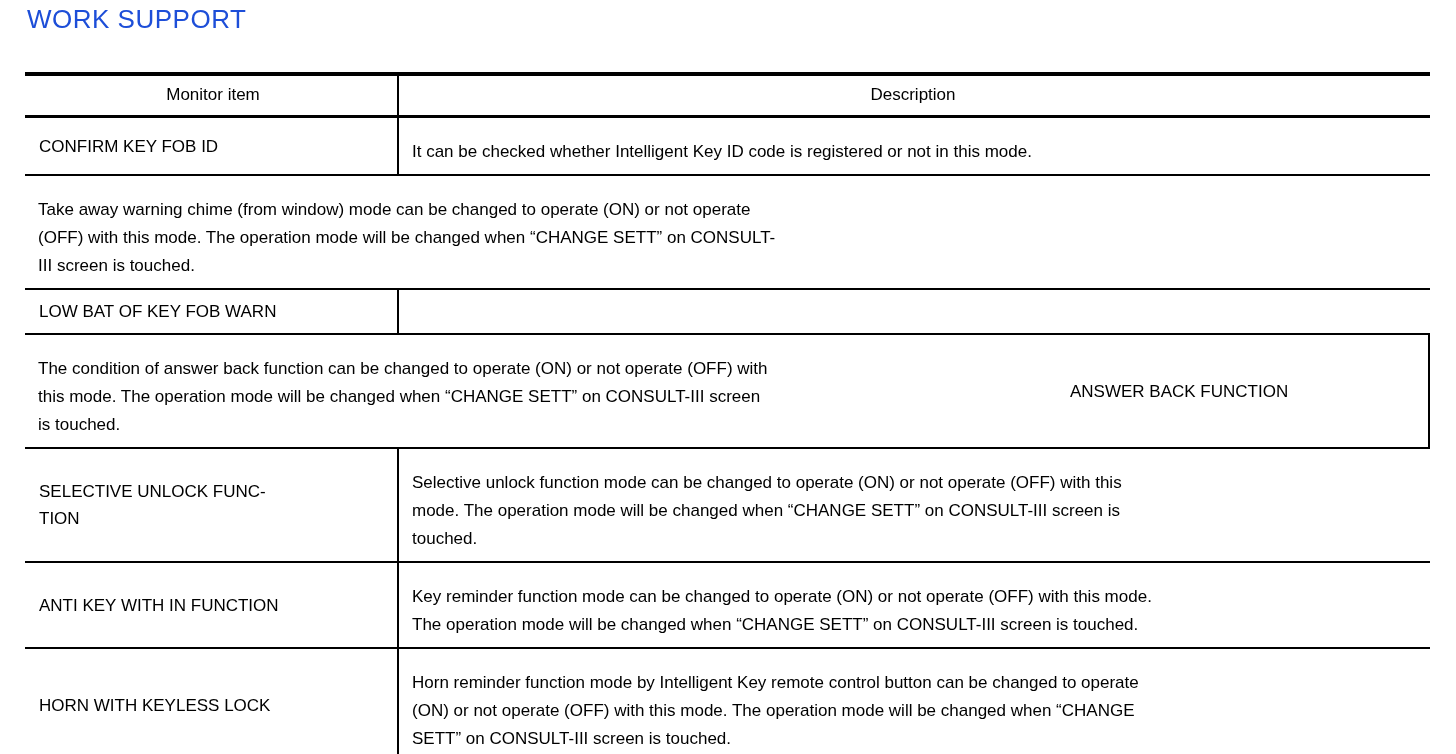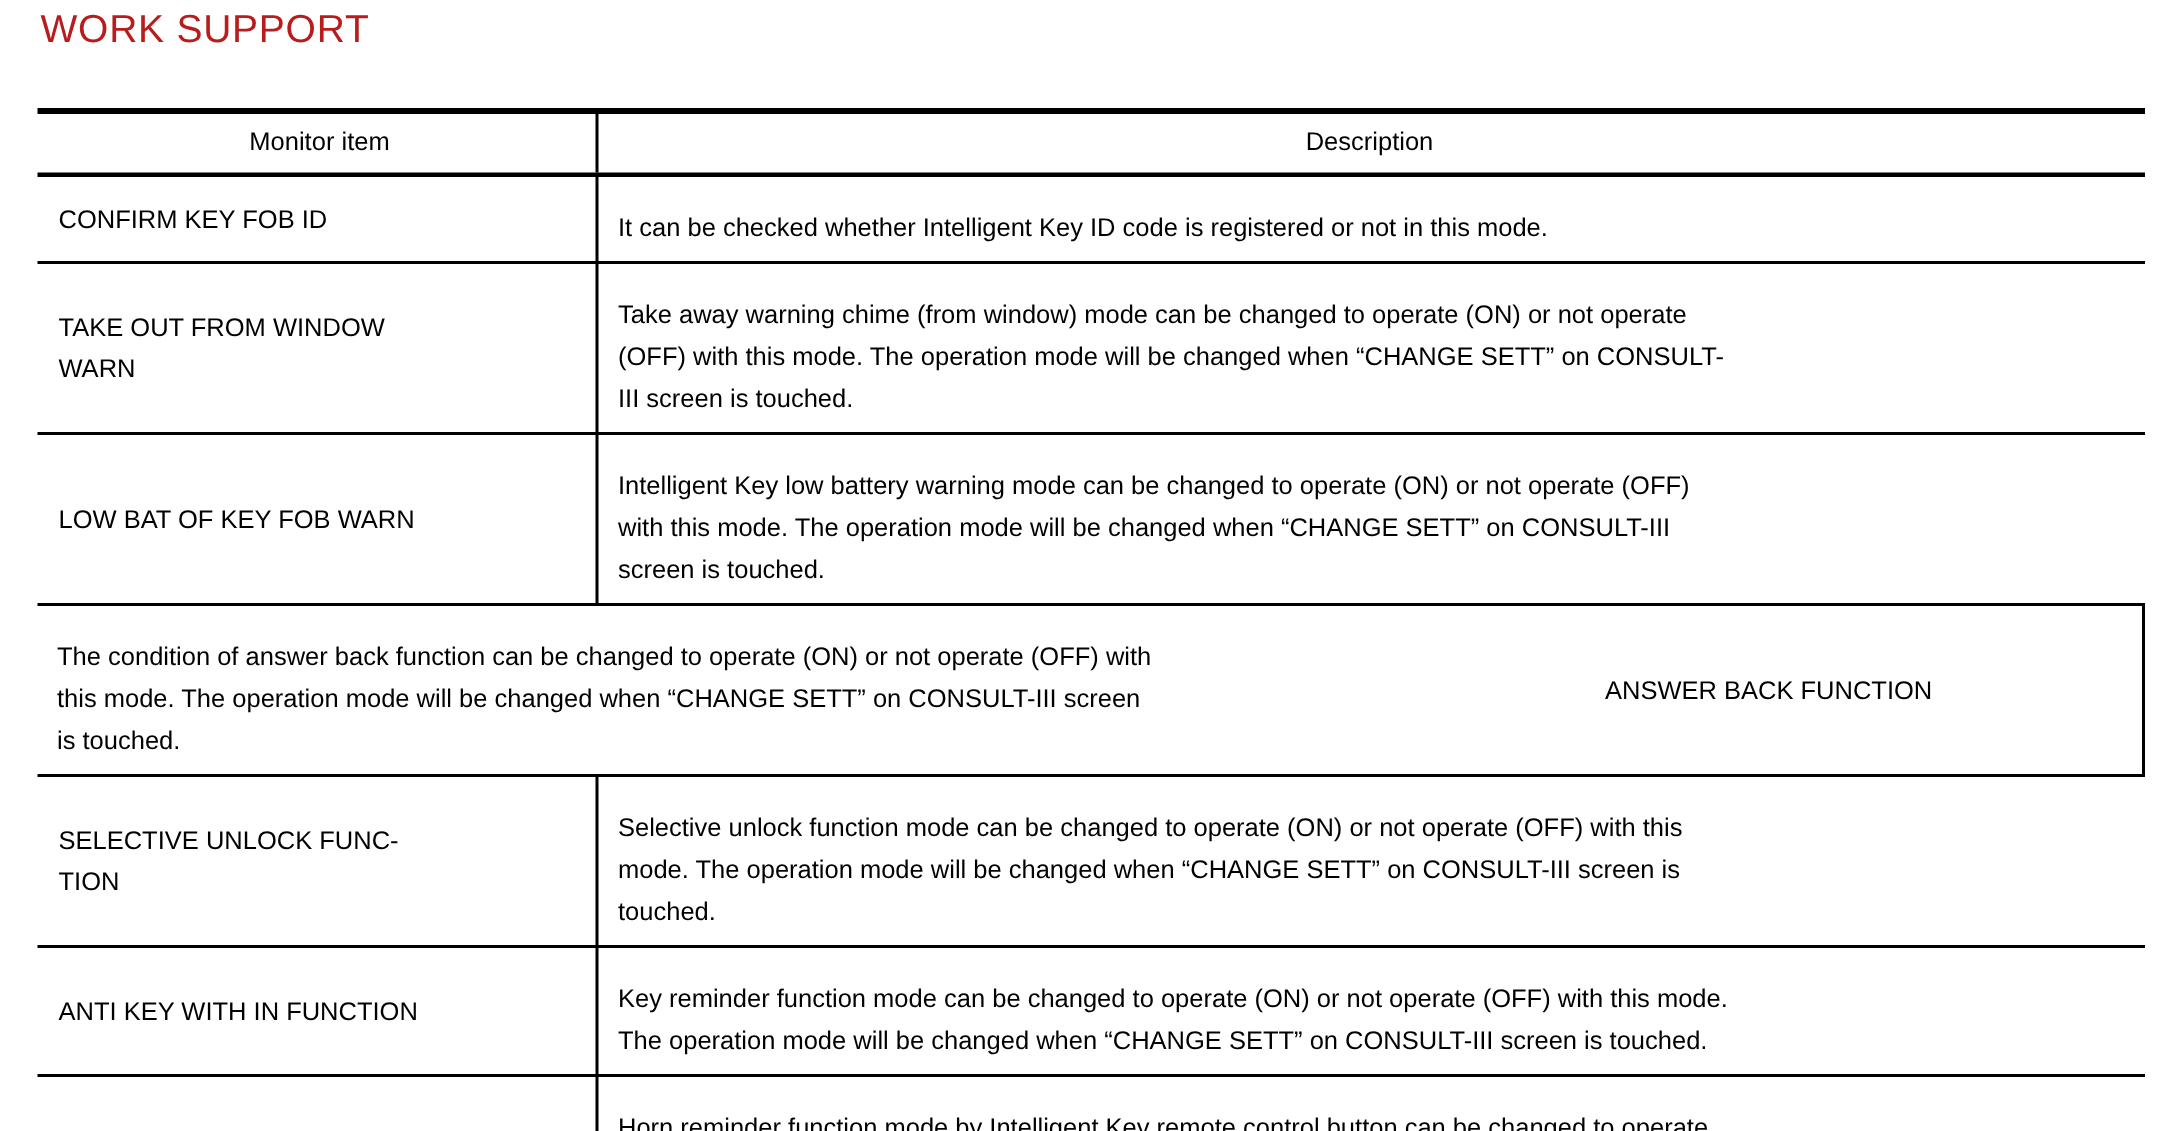--- a/index.html
+++ b/index.html
@@ -15,21 +15,21 @@
     background: #ffffff;
     overflow: hidden;
   }
   .title {
     position: absolute;
     left: 27px;
     top: 4px;
     font-size: 26px;
     font-weight: 400;
     letter-spacing: 0.5px;
-    color: #b91c1c;
+    color: #1d4ed8;
     white-space: nowrap;
   }
   .worktable {
     position: absolute;
     left: 25px;
     top: 72px;
     width: 1405px;
     border-top: 4px solid #000000;
     border-bottom: 5px solid #000000;
     font-size: 17px;
@@ -81,32 +81,27 @@
       <div class="cell item-col header-cell">Monitor item</div>
       <div class="cell desc-col header-cell">Description</div>
     </div>
     <div id="tbody">
   <div class="trow">
     <div class="cell item-col">CONFIRM KEY FOB ID</div>
     <div class="cell desc-col">It can be checked whether Intelligent Key ID code is registered or not in this mode.</div>
   </div>
 
   <div class="trow">
-    <div class="cell item-col">TAKE OUT FROM WINDOW
-WARN</div>
     <div class="cell desc-col">Take away warning chime (from window) mode can be changed to operate (ON) or not operate
 (OFF) with this mode. The operation mode will be changed when “CHANGE SETT” on CONSULT-
 III screen is touched.</div>
   </div>
 
   <div class="trow">
     <div class="cell item-col">LOW BAT OF KEY FOB WARN</div>
-    <div class="cell desc-col">Intelligent Key low battery warning mode can be changed to operate (ON) or not operate (OFF)
-with this mode. The operation mode will be changed when “CHANGE SETT” on CONSULT-III
-screen is touched.</div>
   </div>
 
   <div class="trow">
     <div class="cell desc-col">The condition of answer back function can be changed to operate (ON) or not operate (OFF) with
 this mode. The operation mode will be changed when “CHANGE SETT” on CONSULT-III screen
 is touched.</div>
     <div class="cell item-col">ANSWER BACK FUNCTION</div>
   </div>
 
   <div class="trow">

